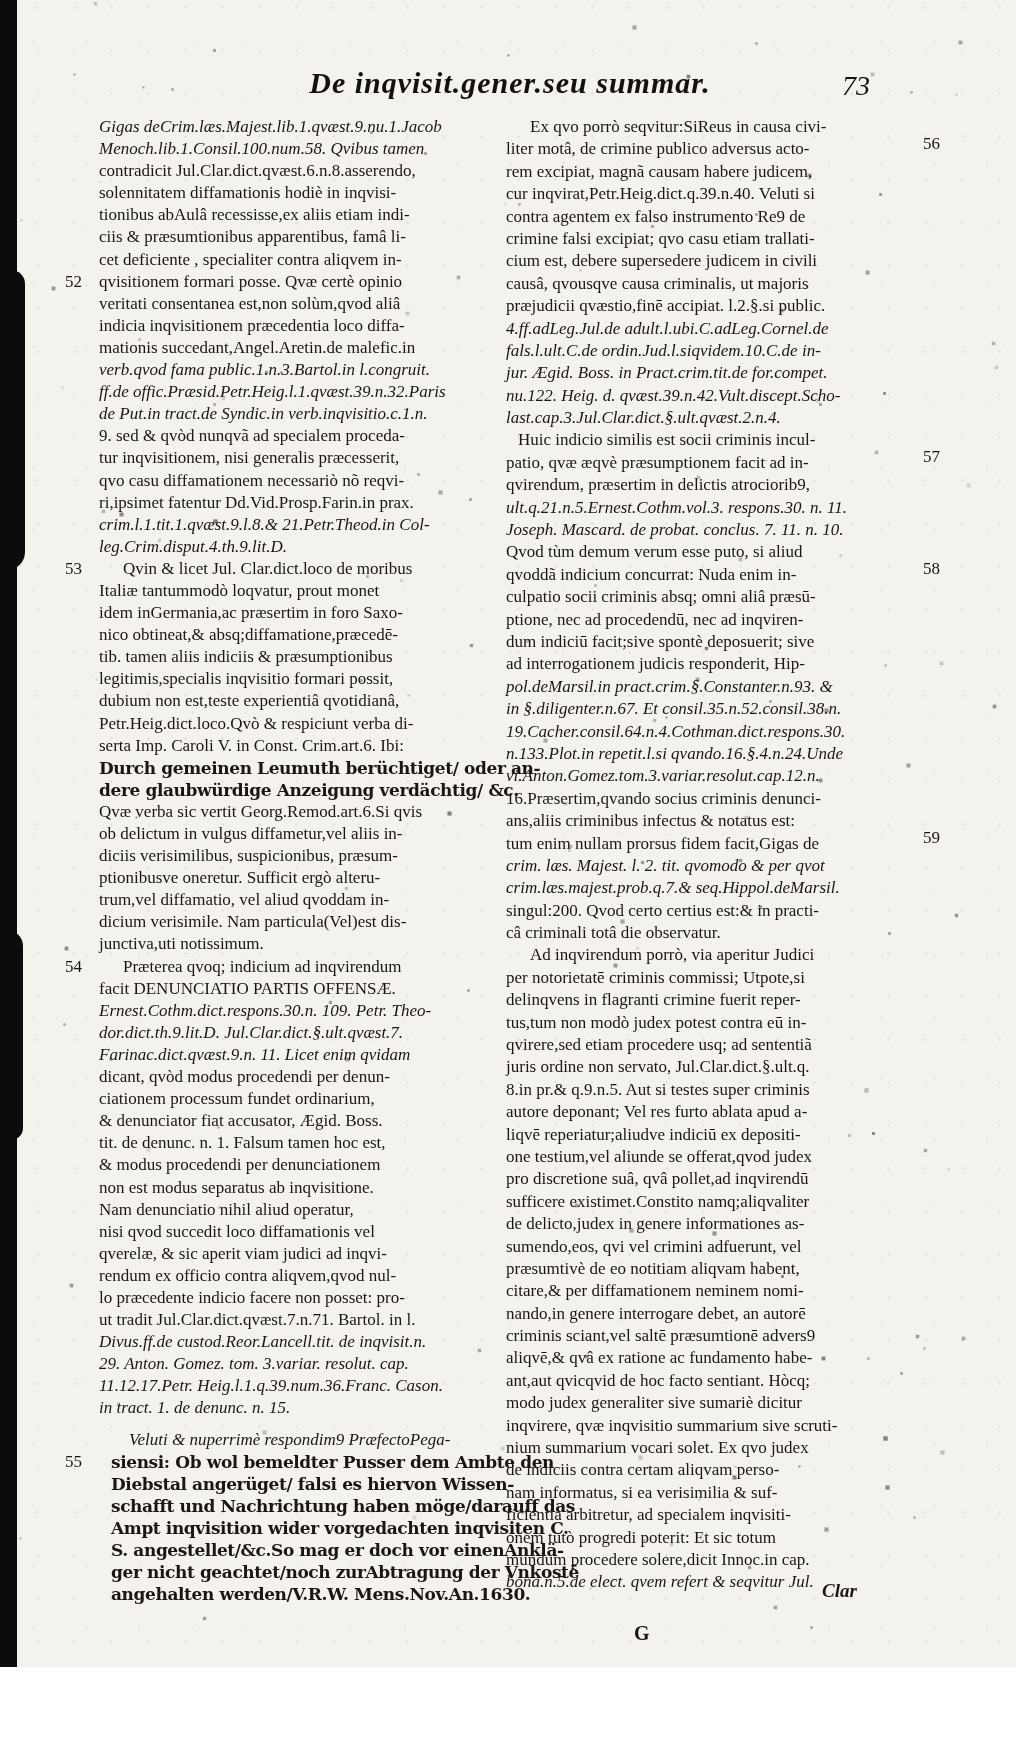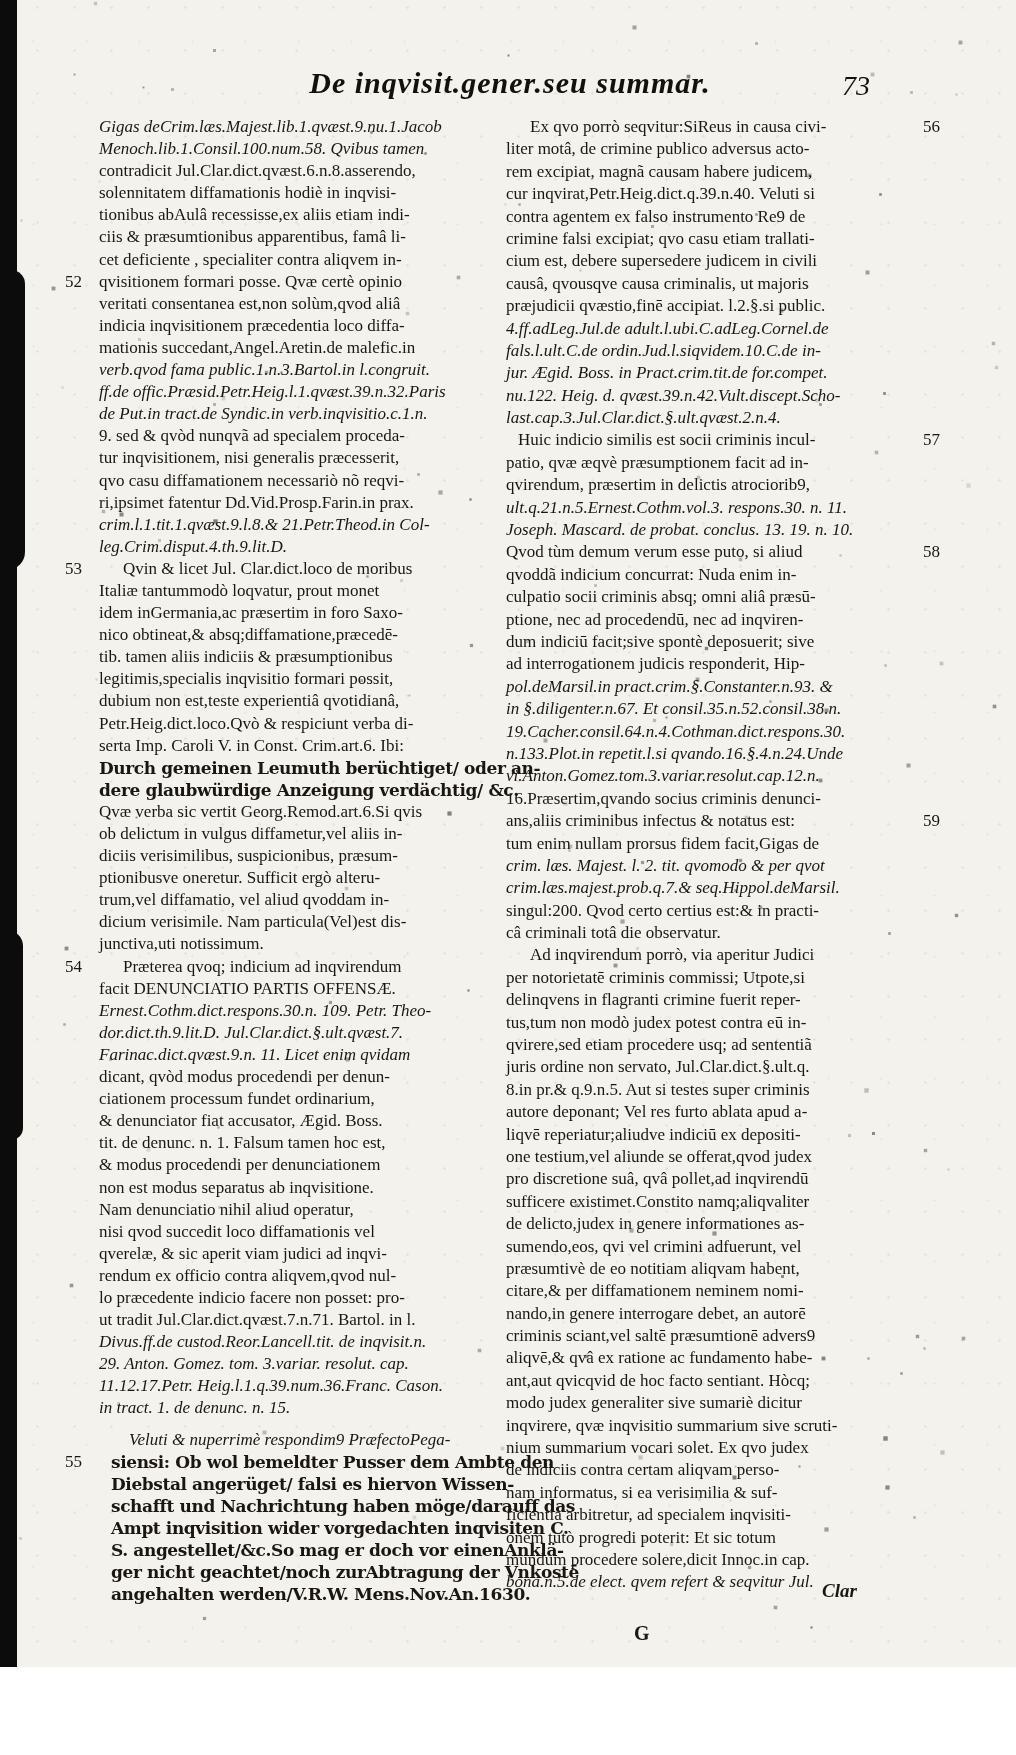--- a/index.html
+++ b/index.html
@@ -45,21 +45,21 @@
   #col-left .tline{height:22.1px;line-height:22.1px;}
   #col-right .tline{height:22.4px;line-height:22.4px;}
   .it{font-style:italic;}
   .bl{font-family:"DejaVu Serif",serif;font-weight:bold;letter-spacing:-0.4px;}
   .gap{margin-top:9px;}
   .mnum{
     position:absolute;top:0;font-size:17px;font-style:normal;
     font-family:"Liberation Serif",serif;font-weight:normal;letter-spacing:0;
   }
   #col-left .mnum{left:-34px;}
-  #col-right .mnum{right:-34px;}
+  #col-right .mnum{right:-34px;margin-top:17px;}
   
   #signature-mark{
     position:absolute;left:634px;top:1622px;font-size:20px;font-weight:bold;
   }
   #catchword{
     position:absolute;left:822px;top:1580px;font-size:19px;font-weight:bold;font-style:italic;
   }
   
   #viewer-footer{
     position:absolute;left:0;top:1682px;width:1016px;height:73px;background:#c8c8c8;
@@ -167,21 +167,21 @@
         <div class="tline"><span>præjudicii qvæstio,finē accipiat. l.2.§.si public.</span></div>
         <div class="tline it"><span>4.ff.adLeg.Jul.de adult.l.ubi.C.adLeg.Cornel.de</span></div>
         <div class="tline it"><span>fals.l.ult.C.de ordin.Jud.l.siqvidem.10.C.de in-</span></div>
         <div class="tline it"><span>jur. Ægid. Boss. in Pract.crim.tit.de for.compet.</span></div>
         <div class="tline it"><span>nu.122. Heig. d. qvæst.39.n.42.Vult.discept.Scho-</span></div>
         <div class="tline it"><span>last.cap.3.Jul.Clar.dict.§.ult.qvæst.2.n.4.</span></div>
         <div class="tline" style="padding-left: 12px;"><span>Huic indicio similis est socii criminis incul-</span><span class="mnum">57</span></div>
         <div class="tline"><span>patio, qvæ æqvè præsumptionem facit ad in-</span></div>
         <div class="tline"><span>qvirendum, præsertim in delictis atrociorib9,</span></div>
         <div class="tline it"><span>ult.q.21.n.5.Ernest.Cothm.vol.3. respons.30. n. 11.</span></div>
-        <div class="tline it"><span>Joseph. Mascard. de probat. conclus. 13. 19. n. 10.</span></div>
+        <div class="tline it"><span>Joseph. Mascard. de probat. conclus. 7. 11. n. 10.</span></div>
         <div class="tline"><span>Qvod tùm demum verum esse puto, si aliud</span><span class="mnum">58</span></div>
         <div class="tline"><span>qvoddã indicium concurrat: Nuda enim in-</span></div>
         <div class="tline"><span>culpatio socii criminis absq; omni aliâ præsū-</span></div>
         <div class="tline"><span>ptione, nec ad procedendū, nec ad inqviren-</span></div>
         <div class="tline"><span>dum indiciū facit;sive spontè deposuerit; sive</span></div>
         <div class="tline"><span>ad interrogationem judicis responderit, Hip-</span></div>
         <div class="tline it"><span>pol.deMarsil.in pract.crim.§.Constanter.n.93. &amp;</span></div>
         <div class="tline it"><span>in §.diligenter.n.67. Et consil.35.n.52.consil.38.n.</span></div>
         <div class="tline it"><span>19.Cacher.consil.64.n.4.Cothman.dict.respons.30.</span></div>
         <div class="tline it"><span>n.133.Plot.in repetit.l.si qvando.16.§.4.n.24.Unde</span></div>

